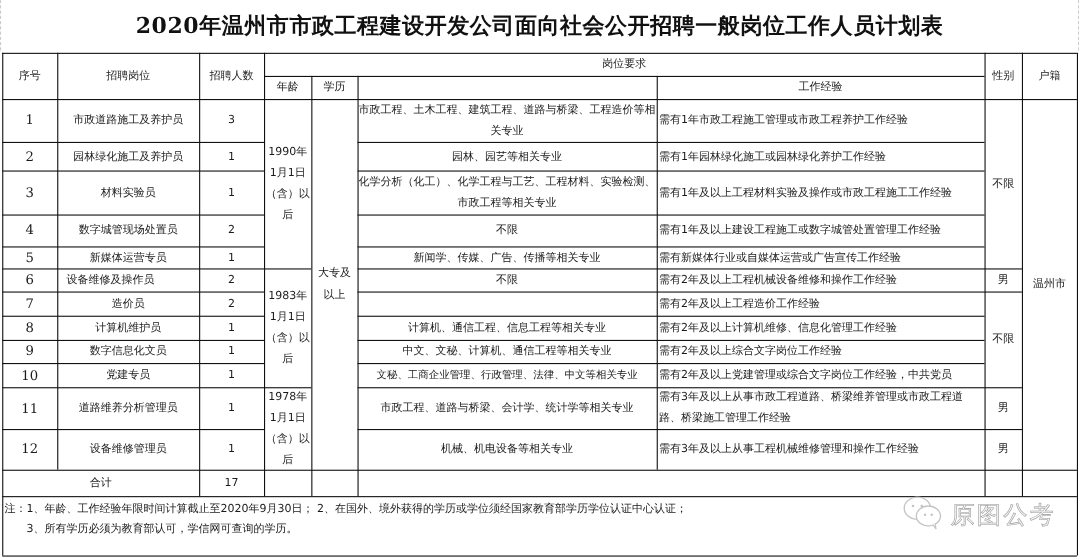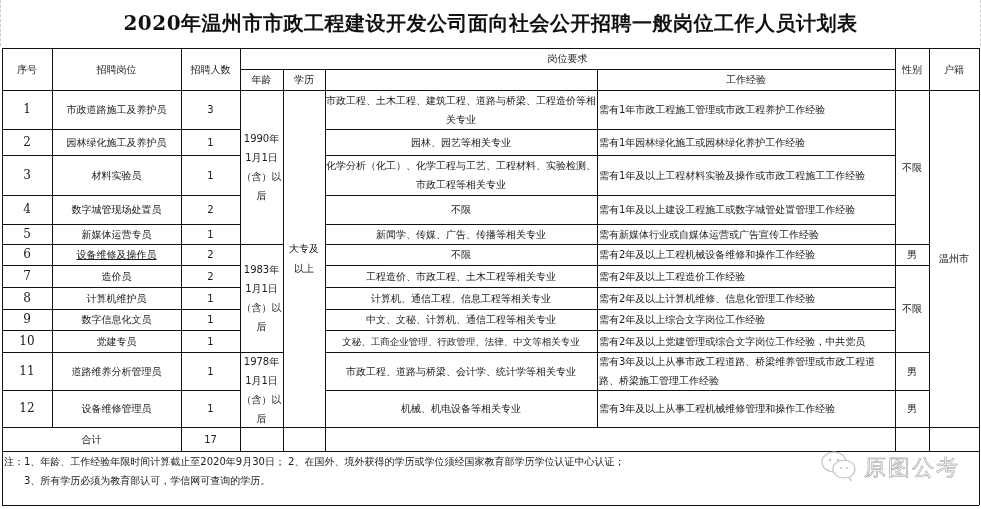--- a/index.html
+++ b/index.html
@@ -107,29 +107,28 @@
   <div class="c" style="left:325px;top:195px;width:272px;height:29px;">不限</div>
   <div class="c l" style="left:597px;top:195px;width:298px;height:29px;">需有1年及以上建设工程施工或数字城管处置管理工作经验</div>
 
   <div class="c num" style="left:2px;top:224px;width:50px;height:20px;">5</div>
   <div class="c" style="left:52px;top:224px;width:129px;height:20px;">新媒体运营专员</div>
   <div class="c" style="left:181px;top:224px;width:59px;height:20px;">1</div>
   <div class="c" style="left:325px;top:224px;width:272px;height:20px;">新闻学、传媒、广告、传播等相关专业</div>
   <div class="c l" style="left:597px;top:224px;width:298px;height:20px;">需有新媒体行业或自媒体运营或广告宣传工作经验</div>
 
   <div class="c num" style="left:2px;top:244px;width:50px;height:21px;">6</div>
-  <div class="c" style="left:52px;top:244px;width:129px;height:21px;text-decoration:underline;">设备维修及操作员</div>
+  <div class="c" style="left:36px;top:244px;width:129px;height:21px;">设备维修及操作员</div>
   <div class="c" style="left:181px;top:244px;width:59px;height:21px;">2</div>
   <div class="c" style="left:325px;top:244px;width:272px;height:21px;">不限</div>
   <div class="c l" style="left:597px;top:244px;width:298px;height:21px;">需有2年及以上工程机械设备维修和操作工作经验</div>
 
   <div class="c num" style="left:2px;top:265px;width:50px;height:22px;">7</div>
   <div class="c" style="left:52px;top:265px;width:129px;height:22px;">造价员</div>
   <div class="c" style="left:181px;top:265px;width:59px;height:22px;">2</div>
-  <div class="c" style="left:325px;top:265px;width:272px;height:22px;">工程造价、市政工程、土木工程等相关专业</div>
   <div class="c l" style="left:597px;top:265px;width:298px;height:22px;">需有2年及以上工程造价工作经验</div>
 
   <div class="c num" style="left:2px;top:287px;width:50px;height:22px;">8</div>
   <div class="c" style="left:52px;top:287px;width:129px;height:22px;">计算机维护员</div>
   <div class="c" style="left:181px;top:287px;width:59px;height:22px;">1</div>
   <div class="c" style="left:325px;top:287px;width:272px;height:22px;">计算机、通信工程、信息工程等相关专业</div>
   <div class="c l" style="left:597px;top:287px;width:298px;height:22px;">需有2年及以上计算机维修、信息化管理工作经验</div>
 
   <div class="c num" style="left:2px;top:309px;width:50px;height:21px;">9</div>
   <div class="c" style="left:52px;top:309px;width:129px;height:21px;">数字信息化文员</div>

